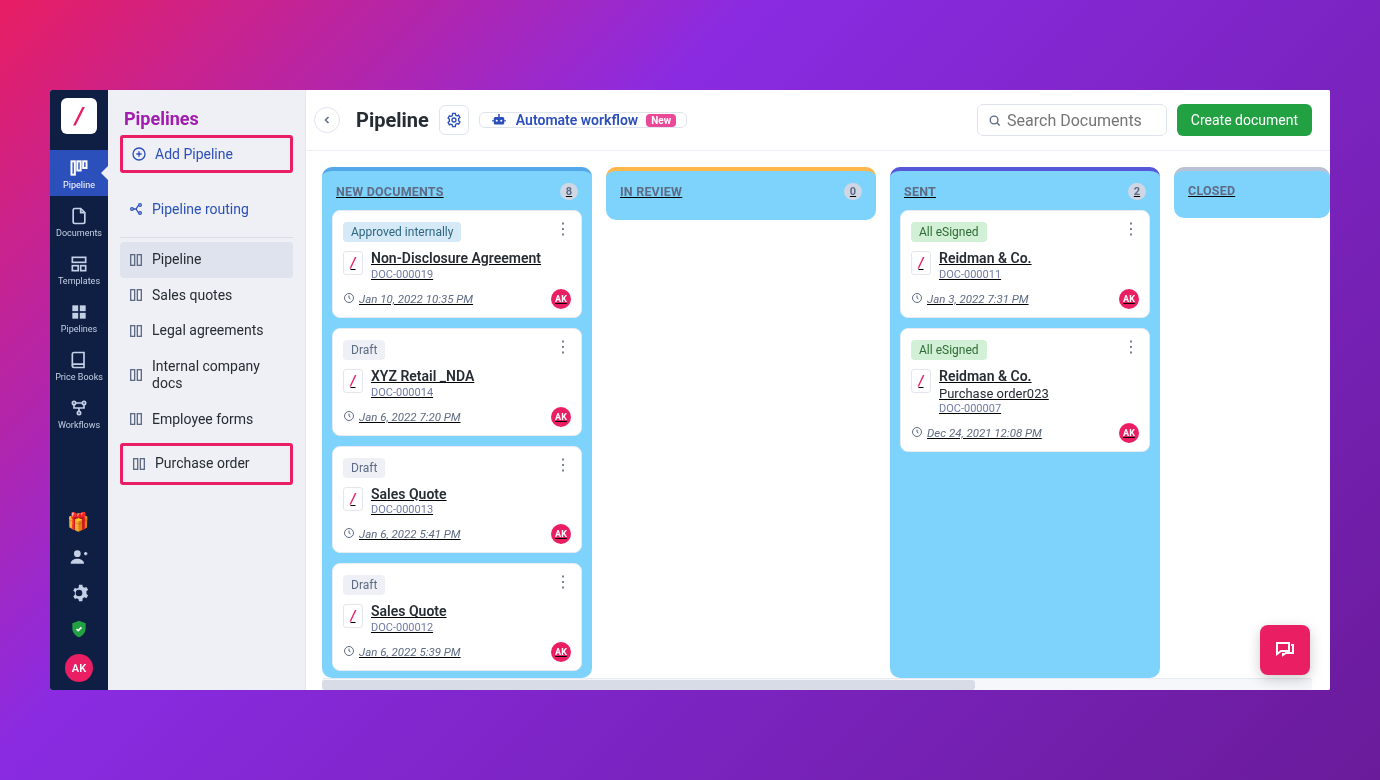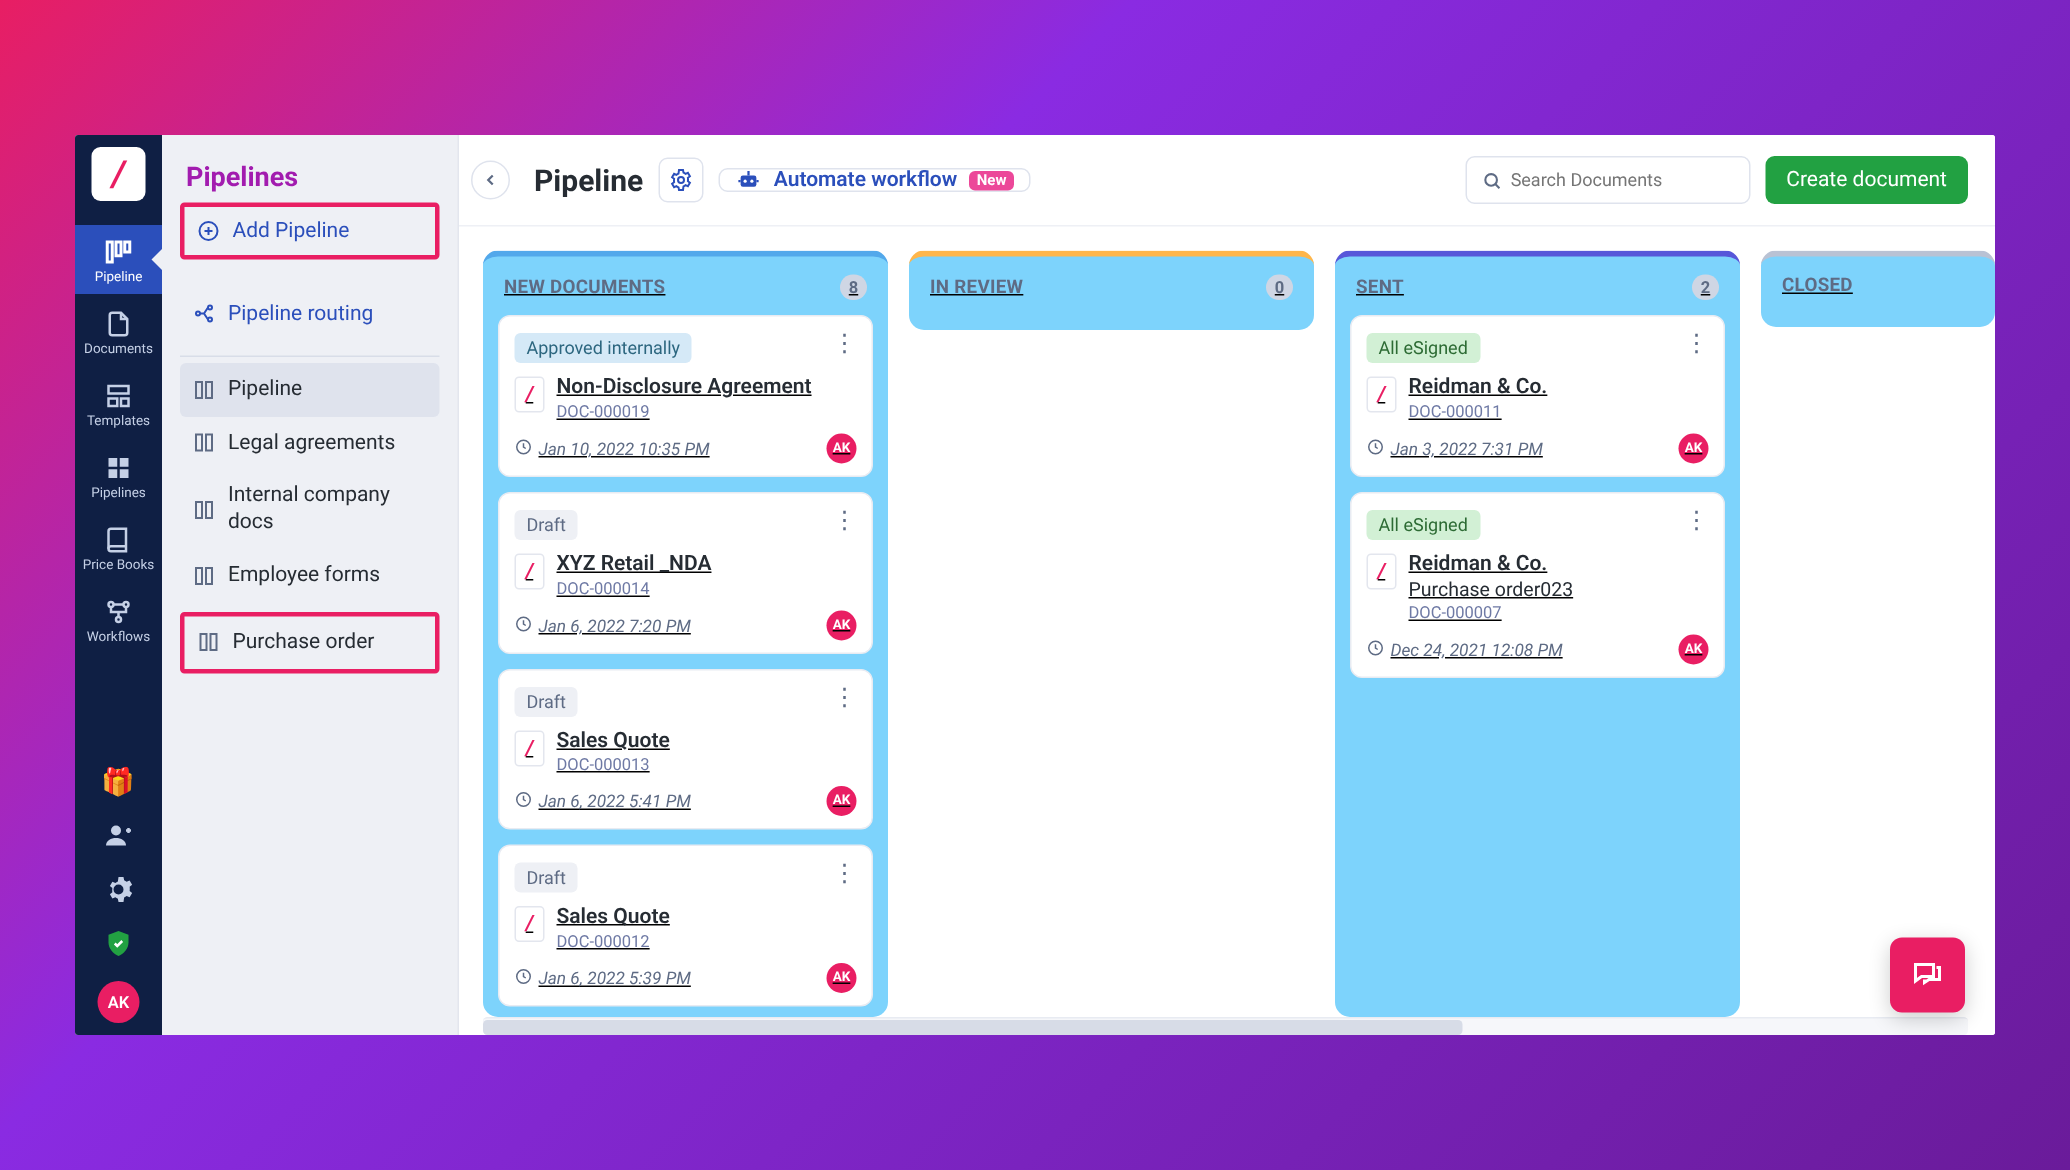--- a/index.html
+++ b/index.html
@@ -59,21 +59,21 @@
 .top-title { font-size: 20px; font-weight: 700; color: #262c33; margin-left: 6px; }
 .top-icobtn { width: 30px; height: 30px; border: 1px solid #dfe3ed; border-radius: 6px;
   display: flex; align-items: center; justify-content: center; cursor: pointer; color: #2b4fbb; }
 .top-auto { height: 16px; border: 1px solid #dfe3ed; border-radius: 6px; display: flex; align-items: center;
   gap: 8px; padding: 0 10px; cursor: pointer; }
 .top-auto-label { color: #2b4fbb; font-size: 14px; font-weight: 600; }
 .badge-new { background: #ec4899; color: #fff; font-size: 10px; padding: 1px 5px; border-radius: 4px; font-weight: 700; }
 .spacer { flex: 1; }
 .search { display: flex; align-items: center; gap: 6px; border: 1px solid #dfe3ed; border-radius: 6px;
   padding: 0 10px; height: 32px; width: 190px; color: #5e6b84; }
-.search input { border: none; outline: none; font-size: 12px; width: 100%; color: #262c33; }
+.search input { border: none; outline: none; font-size: 16px; width: 100%; color: #262c33; }
 .create-btn { height: 32px; padding: 12px 14px; background: #22a142; color: #fff; border-radius: 6px;
   font-size: 14px; font-weight: 400; display: flex; align-items: center; border:none; cursor:pointer; }
 
 .board { flex: 1; overflow: hidden; padding: 16px 0 0 16px; display: flex; gap: 14px; }
 .col { width: 270px; background: #7dd3fc; border-radius: 10px; display: flex; flex-direction: column;
   border-top: 4px solid #ccc; flex-shrink:0;text-decoration:underline; }
 .col.blue { border-top-color: #52a8eb; } .col.orange { border-top-color: #ffb64a; }
 .col.indigo { border-top-color: #5757d9; } .col.gray { border-top-color: #b9c2d4; }
 .col-small { width:156px; }
 .col-short { align-self: flex-start; }
@@ -213,20 +213,27 @@
           <rect x="4" y="4" width="6" height="16"></rect>
           <rect x="14" y="4" width="6" height="16"></rect>
         </svg>
       <span>Pipeline</span>
     </div>
     <div class="sb-item">
       <svg width="16" height="16" viewBox="0 0 24 24" fill="none" stroke="currentColor" stroke-width="2">
           <rect x="4" y="4" width="6" height="16"></rect>
           <rect x="14" y="4" width="6" height="16"></rect>
         </svg>
+      <span>Sales quotes</span>
+    </div>
+    <div class="sb-item">
+      <svg width="16" height="16" viewBox="0 0 24 24" fill="none" stroke="currentColor" stroke-width="2">
+          <rect x="4" y="4" width="6" height="16"></rect>
+          <rect x="14" y="4" width="6" height="16"></rect>
+        </svg>
       <span>Legal agreements</span>
     </div>
     <div class="sb-item">
       <svg width="16" height="16" viewBox="0 0 24 24" fill="none" stroke="currentColor" stroke-width="2">
           <rect x="4" y="4" width="6" height="16"></rect>
           <rect x="14" y="4" width="6" height="16"></rect>
         </svg>
       <span>Internal company docs</span>
     </div>
     <div class="sb-item">

